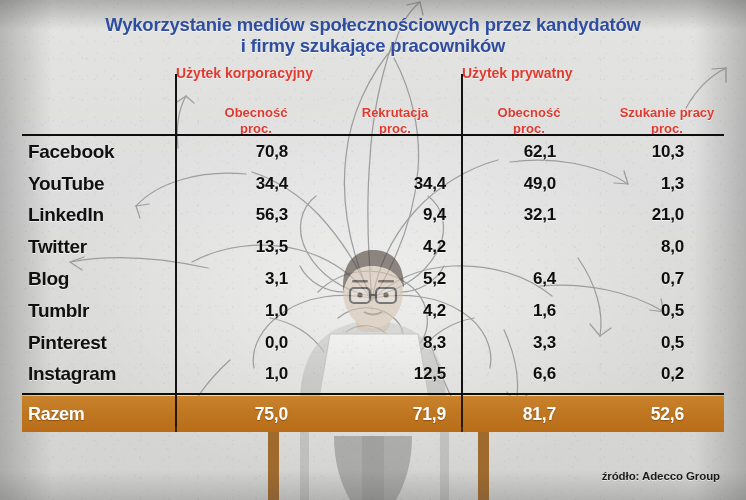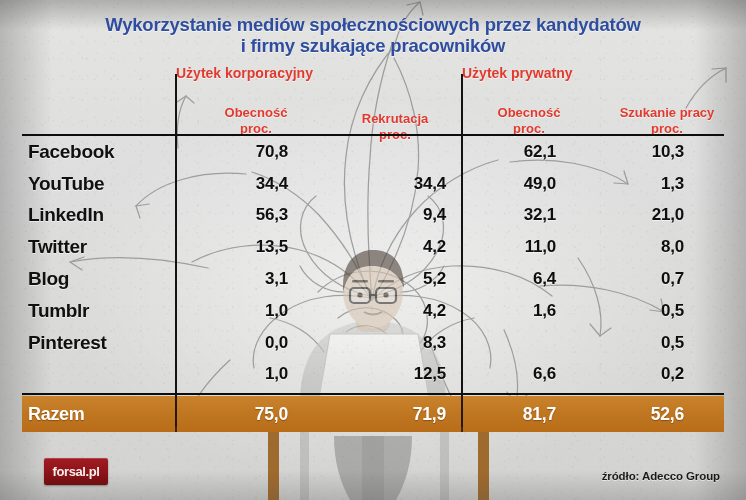--- a/index.html
+++ b/index.html
@@ -79,21 +79,21 @@
     color: #e03a2f;
     font-weight: bold;
     font-size: 13px;
     line-height: 16px;
     text-align: center;
     text-shadow: 0 1px 0 rgba(255,255,255,0.6);
     z-index: 6;
     margin-top: 12px;
   }
   #ch-0 { top: 93px; left: 186px;  width: 140px; }
-  #ch-1 { top: 99px; left: 330px;  width: 130px; }
+  #ch-1 { top: 93px; left: 330px;  width: 130px; }
   #ch-2 { top: 93px; left: 470px;  width: 118px; }
   #ch-3 { top: 93px; left: 592px;  width: 150px; }
 
   
   .hrule {
     position: absolute;
     left: 22px; width: 702px;
     height: 2.4px;
     background: #0d0d0d;
     z-index: 6;
@@ -386,62 +386,60 @@
       <div class="row-label">LinkedIn</div>
       <div class="cell c0">56,3</div>
       <div class="cell c1">9,4</div>
       <div class="cell c2">32,1</div>
       <div class="cell c3">21,0</div>
     </div>
     <div class="row">
       <div class="row-label">Twitter</div>
       <div class="cell c0">13,5</div>
       <div class="cell c1">4,2</div>
-      <div class="cell c2">11,0</div>
       <div class="cell c3">8,0</div>
     </div>
     <div class="row">
       <div class="row-label">Blog</div>
       <div class="cell c0">3,1</div>
       <div class="cell c1">5,2</div>
       <div class="cell c2">6,4</div>
       <div class="cell c3">0,7</div>
     </div>
     <div class="row">
       <div class="row-label">Tumblr</div>
       <div class="cell c0">1,0</div>
       <div class="cell c1">4,2</div>
       <div class="cell c2">1,6</div>
       <div class="cell c3">0,5</div>
     </div>
     <div class="row">
       <div class="row-label">Pinterest</div>
       <div class="cell c0">0,0</div>
       <div class="cell c1">8,3</div>
+      <div class="cell c2">3,3</div>
       <div class="cell c3">0,5</div>
     </div>
     <div class="row">
+      <div class="row-label">Instagram</div>
       <div class="cell c0">1,0</div>
       <div class="cell c1">12,5</div>
       <div class="cell c2">6,6</div>
       <div class="cell c3">0,2</div>
     </div>
   </div>
 
   <div id="total-bar"></div>
   <div class="vtick" id="vtick-1"></div>
   <div class="vtick" id="vtick-2"></div>
   <div id="total-row" class="row">
     <div class="row-label">Razem</div>
     <div class="cell c0">75,0</div>
     <div class="cell c1">71,9</div>
     <div class="cell c2">81,7</div>
     <div class="cell c3">52,6</div>
   </div>
 
-  <div id="logo">
-    <span id="logo-text">forsal.pl</span>
-  </div>
 
   <div id="source">źródło: Adecco Group</div>
 
   <div id="vignette"></div>
 </div>
 
 </body></html>

